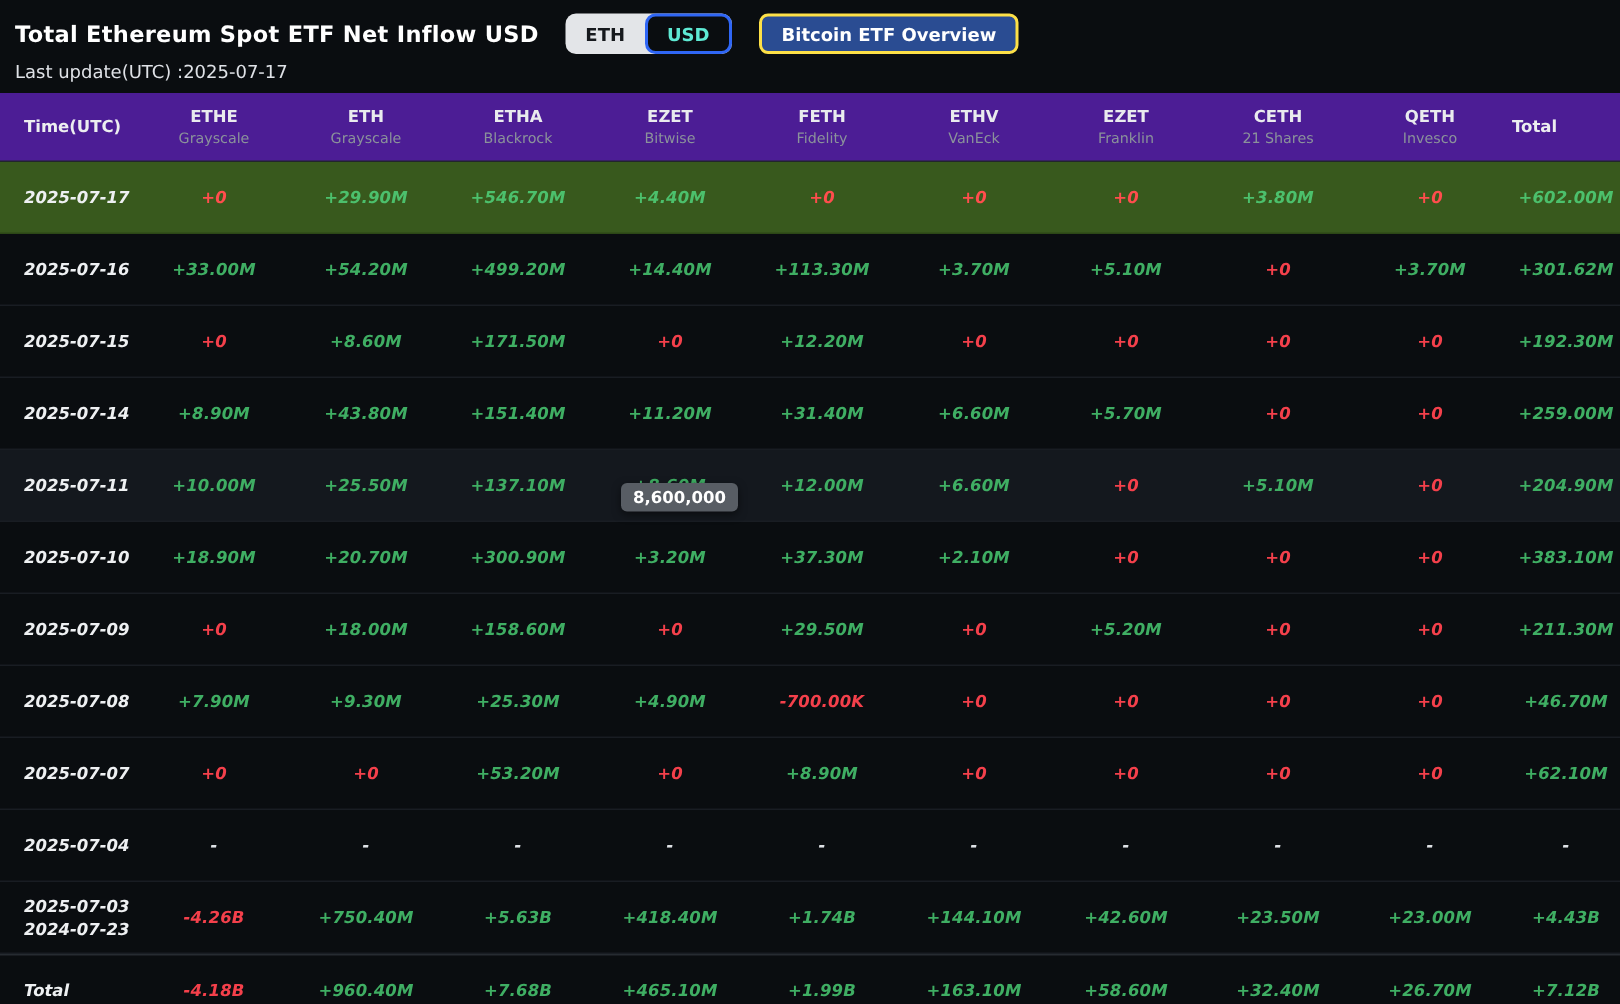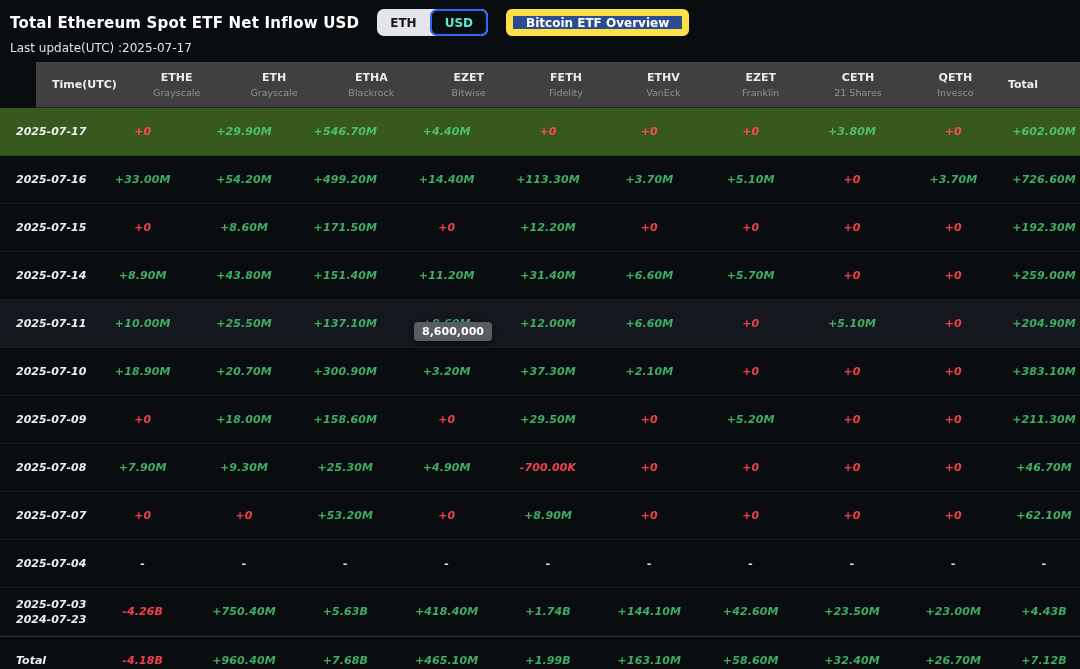--- a/index.html
+++ b/index.html
@@ -7,27 +7,27 @@
     font-family:"DejaVu Sans","Liberation Sans",sans-serif; color:#e8eaed; }
   .page { position:relative; width:1080px; height:669px; }
 
   .topbar { display:flex; align-items:center; gap:18px; padding:9px 10px 2px; }
   .title { font-size:15px; font-weight:700; color:#ffffff; letter-spacing:.2px; }
   .toggle { display:inline-flex; background:#e3e5e8; border-radius:7px; height:27px; }
   .seg { font-family:inherit; font-size:12px; font-weight:700; border:none; cursor:pointer;
     padding:0 13px; background:transparent; color:#16191d; border-radius:7px; }
   .seg-usd { background:#0a0d10; color:#5eead4; border:2px solid #2f66f5; }
   .overview-btn { font-family:inherit; height:27px; padding:0 13px; background:#2a4c92;
-    border:7px solid #fde047; border-radius:6px; color:#ffffff; font-weight:700;
+    border:2px solid #fde047; border-radius:6px; color:#ffffff; font-weight:700;
     font-size:12px; cursor:pointer; }
   .last-update { font-size:12px; color:#dfe2e7; padding:3px 10px 7px; }
 
   .table { --cols: 92px repeat(9, 1fr) 76px; width:1080px; }
-  .thead { display:grid; grid-template-columns:var(--cols); background:#404040;
-    height:46px; align-items:center; border-bottom:1px solid #22262c;margin-left:36px; }
+  .thead { display:grid; grid-template-columns:var(--cols); background:#4c1d95;
+    height:46px; align-items:center; border-bottom:1px solid #22262c; }
   .h-time { font-size:11px; font-weight:700; padding-left:16px; color:#eceef0; }
   .h-col { text-align:center; }
   .h-col .ticker { font-size:11px; font-weight:700; color:#e9ebee; }
   .h-col .issuer { font-size:9.5px; color:#8b929b; margin-top:3px; }
   .h-total { font-size:11px; font-weight:700; padding-left:4px; color:#eceef0; }
 
   .row { display:grid; grid-template-columns:var(--cols); height:48px;
     align-items:center; border-bottom:1px solid #191d23;font-style:italic; }
   .row.selected { background:#38591d; border-bottom-color:#2c4717; }
   .row.hover { background:#14181e; }
@@ -122,21 +122,21 @@
           </div>
           <div class="cell val pos">+33.00M</div>
           <div class="cell val pos">+54.20M</div>
           <div class="cell val pos">+499.20M</div>
           <div class="cell val pos">+14.40M</div>
           <div class="cell val pos">+113.30M</div>
           <div class="cell val pos">+3.70M</div>
           <div class="cell val pos">+5.10M</div>
           <div class="cell val neg">+0</div>
           <div class="cell val pos">+3.70M</div>
-          <div class="cell val pos total-col">+726.60M</div>
+          <div class="cell val pos total-col">+301.62M</div>
         </div>
         <div class="row ">
           <div class="cell time-cell">
             <div class="date-line">2025-07-15</div>
           </div>
           <div class="cell val neg">+0</div>
           <div class="cell val pos">+8.60M</div>
           <div class="cell val pos">+171.50M</div>
           <div class="cell val neg">+0</div>
           <div class="cell val pos">+12.20M</div>

